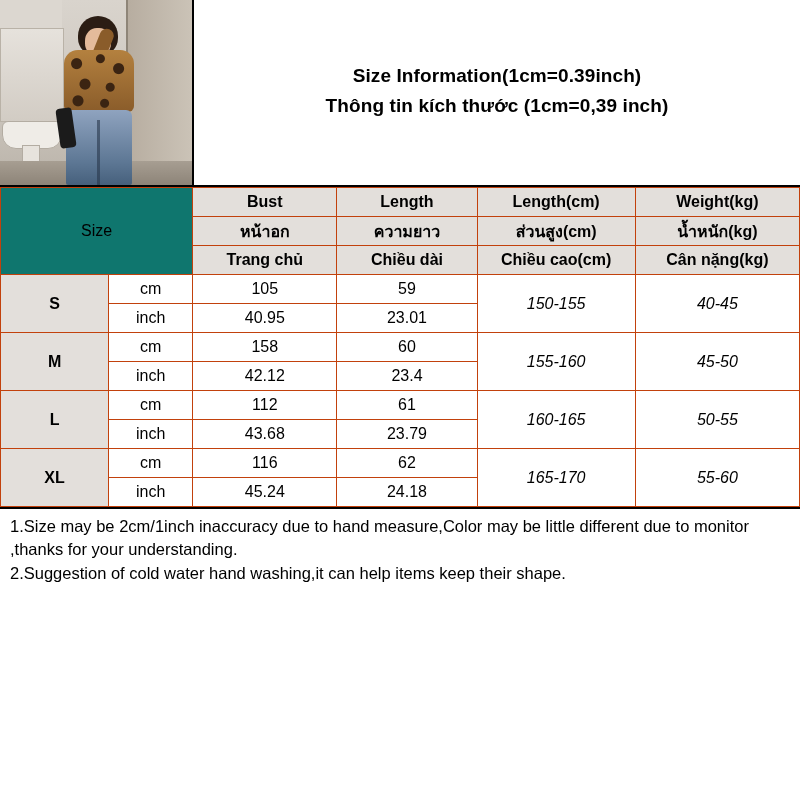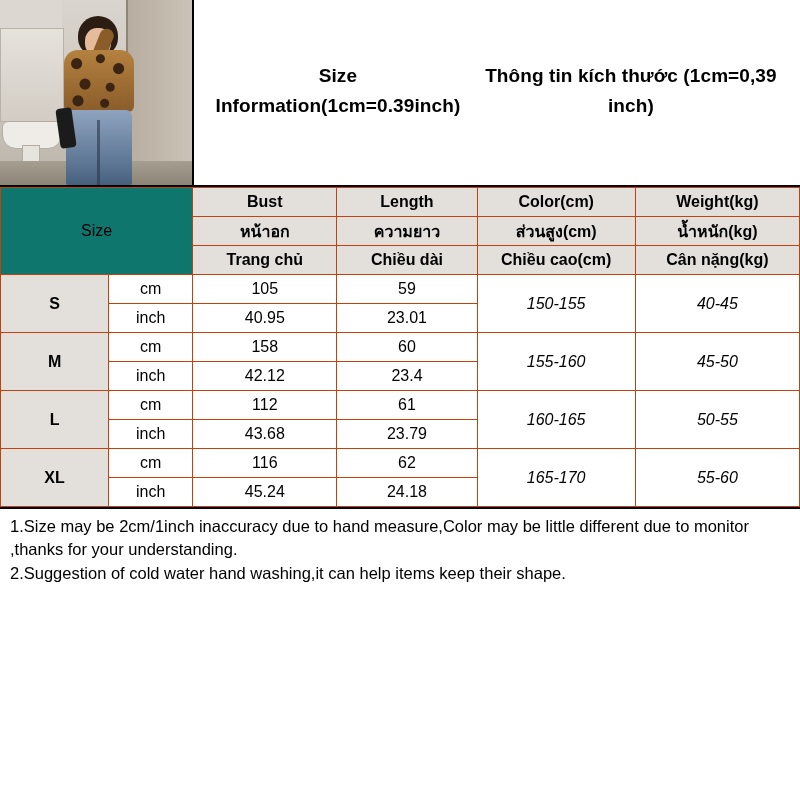--- a/index.html
+++ b/index.html
@@ -118,20 +118,21 @@
     background: rgba(40,55,75,.6);
   }
   .ph-bag {
     position: absolute; left: 6px; top: 92px; width: 16px; height: 40px;
     background: #1b1b1b; border-radius: 4px; transform: rotate(-8deg);
   }
 
   .title-block {
     flex: 1 1 auto;
     display: flex;
+    flex-direction: column;
     align-items: center;
     justify-content: center;
     text-align: center;
     padding: 6px 10px 10px 10px;
     box-sizing: border-box;
   }
   .title-line {
     font-weight: bold;
     font-size: 19px;
     line-height: 1.55;
@@ -228,21 +229,21 @@
       <col class="col-bust">
       <col class="col-length">
       <col class="col-height">
       <col class="col-weight">
     </colgroup>
     <tbody>
       <tr>
         <td class="bigsize-cell" rowspan="3" colspan="2">Size</td>
         <td class="hdr-cell hdr-shade">Bust</td>
         <td class="hdr-cell hdr-shade">Length</td>
-        <td class="hdr-cell hdr-shade">Color(cm)</td>
+        <td class="hdr-cell hdr-shade">Length(cm)</td>
         <td class="hdr-cell hdr-shade">Weight(kg)</td>
       </tr>
       <tr>
         <td class="hdr-cell hdr-shade">หน้าอก</td>
         <td class="hdr-cell hdr-shade">ความยาว</td>
         <td class="hdr-cell hdr-shade">ส่วนสูง(cm)</td>
         <td class="hdr-cell hdr-shade">น้ำหนัก(kg)</td>
       </tr>
       <tr>
         <td class="hdr-cell hdr-shade">Trang chủ</td>

